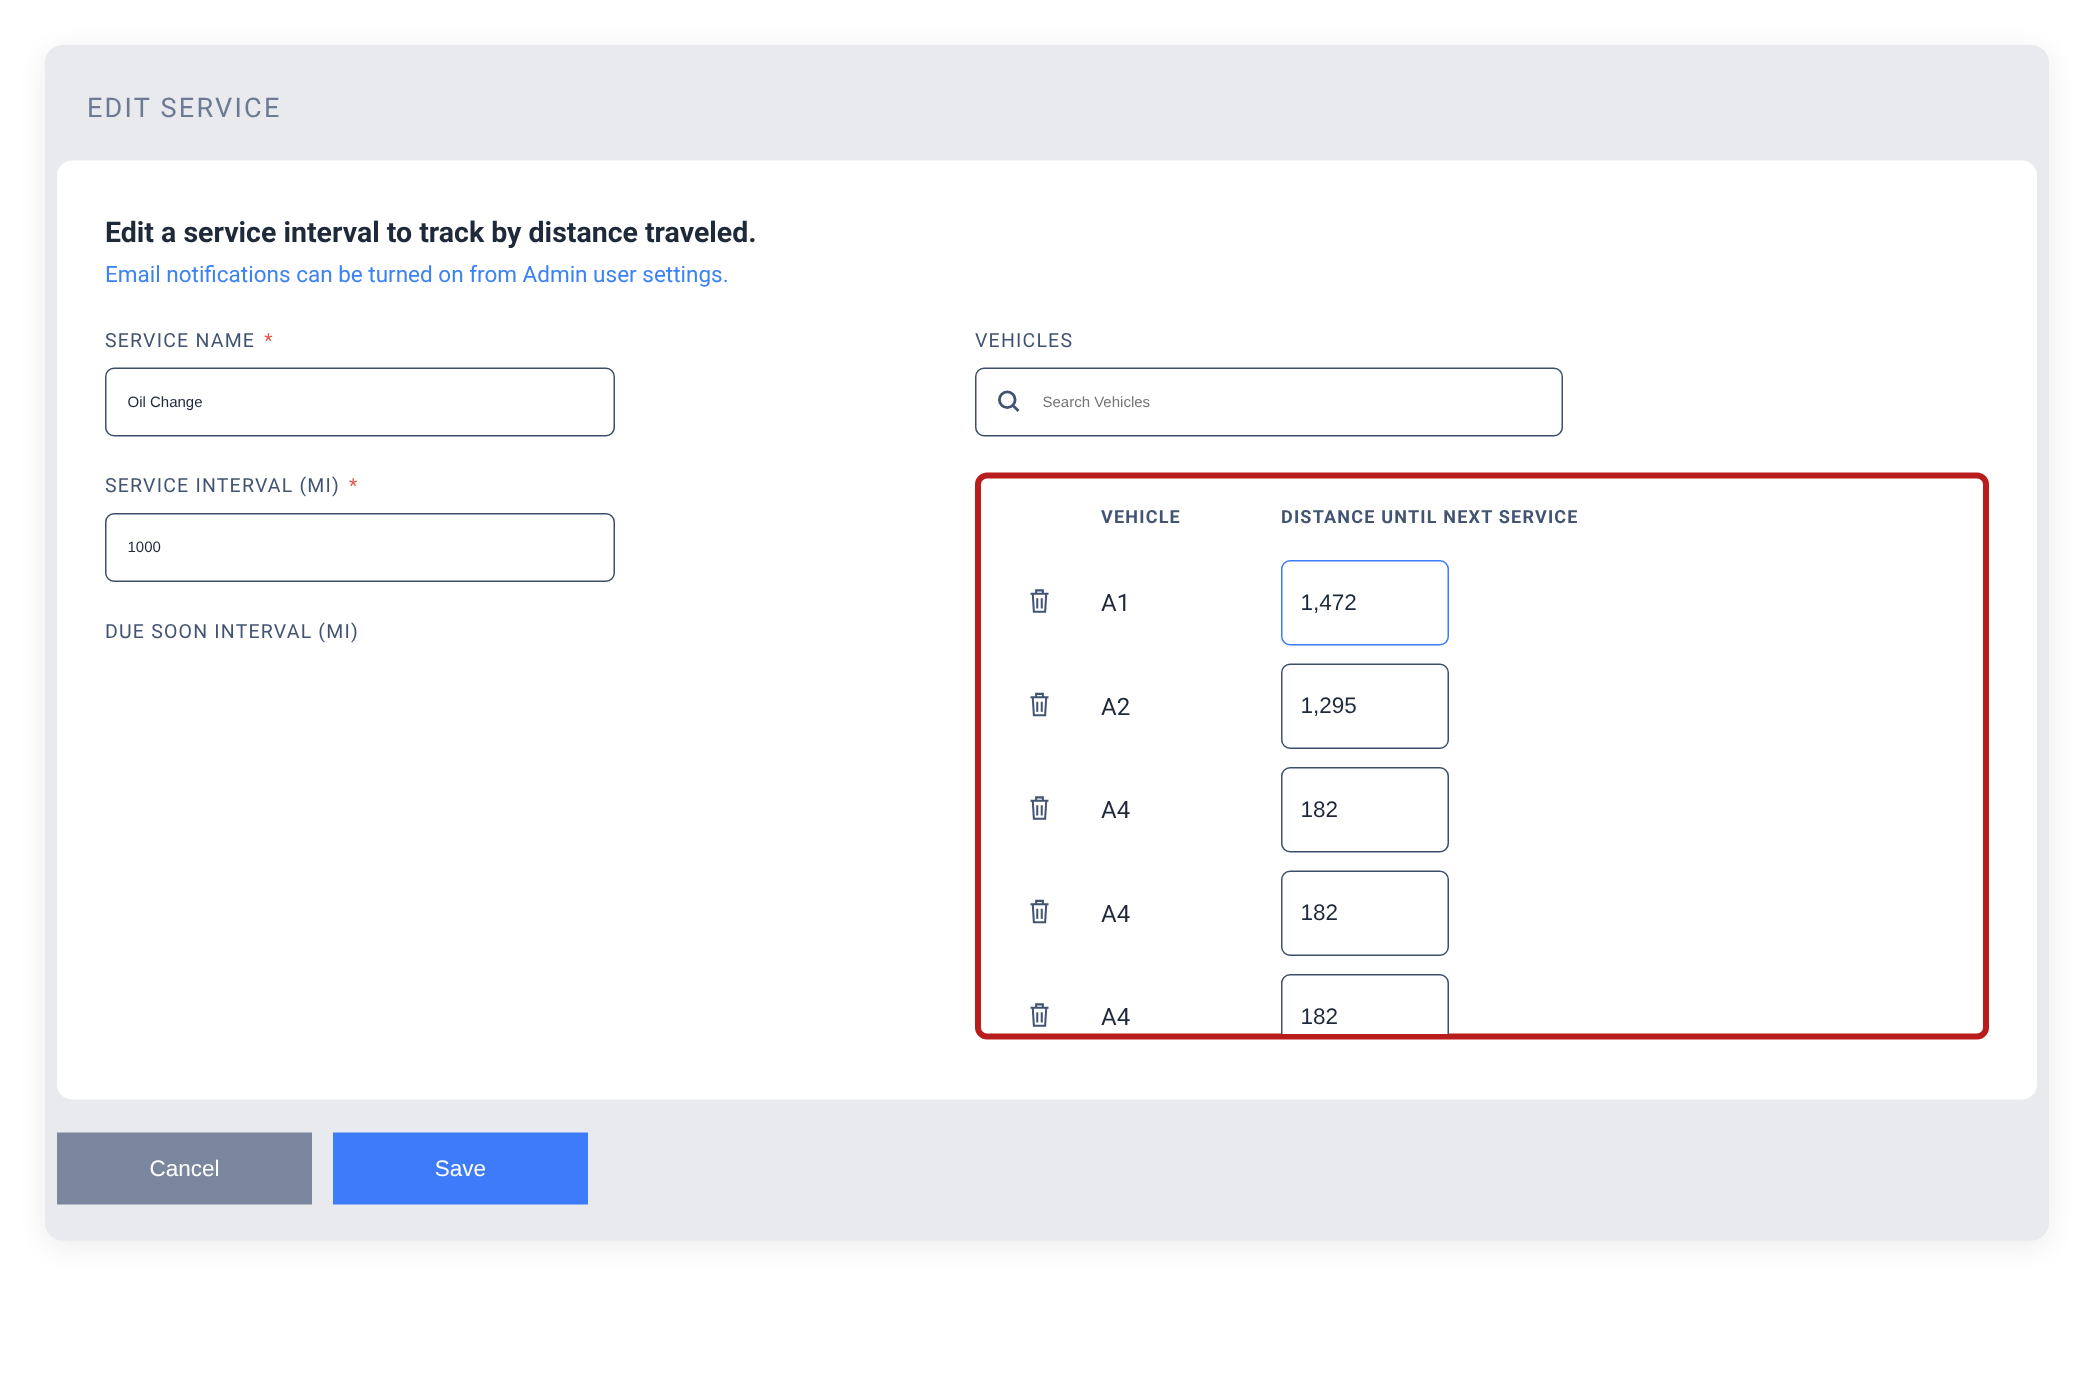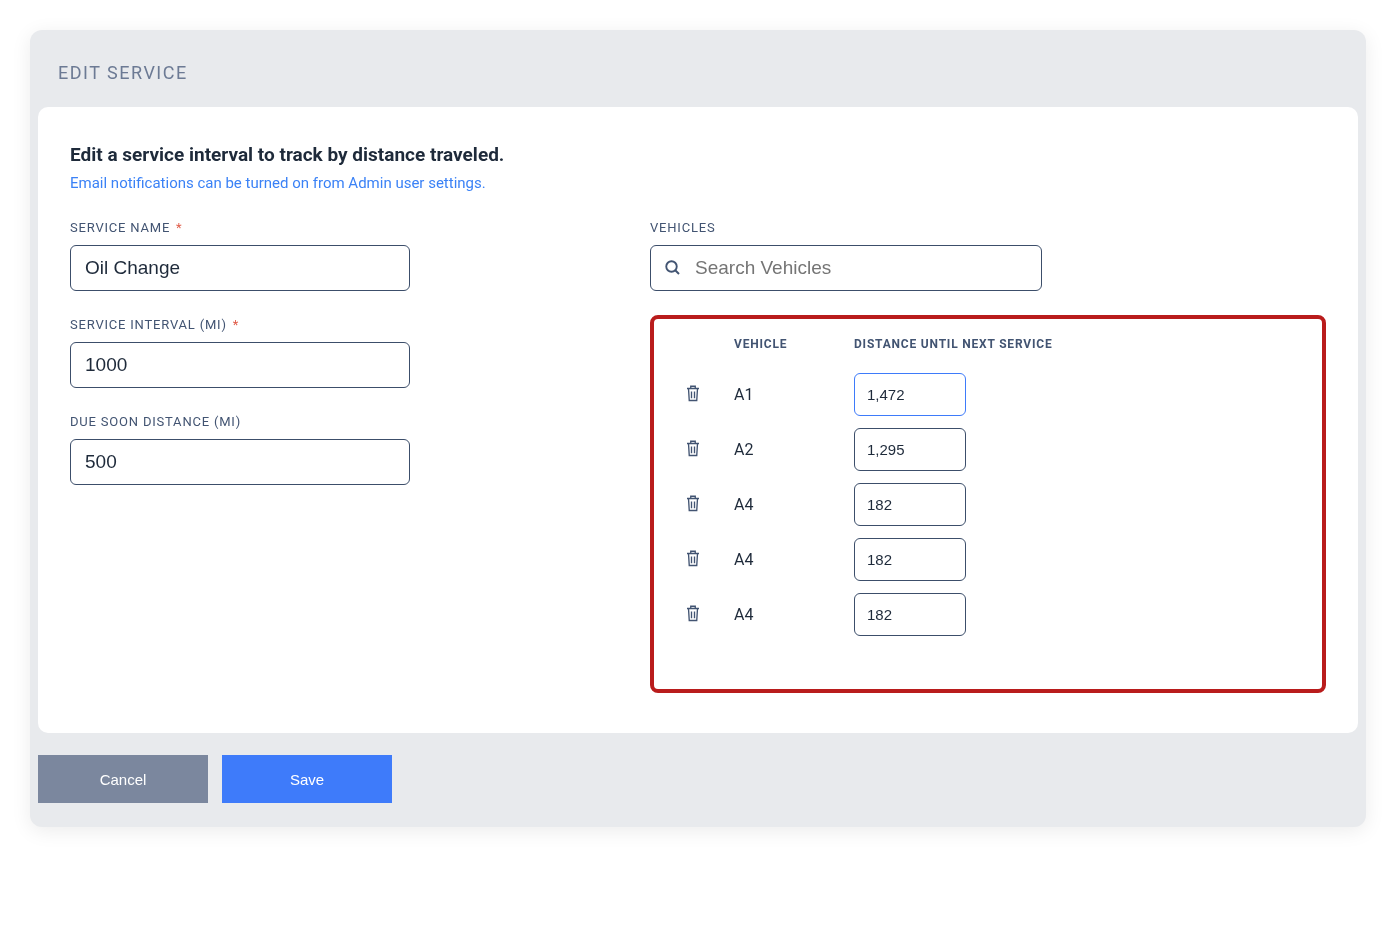--- a/index.html
+++ b/index.html
@@ -57,21 +57,21 @@
   margin-bottom: 10px;
   display: block;
 }
 .req { color: #E05A47; margin-left: 2px; }
 .text-input {
   width: 100%;
   height: 46px;
   border: 1px solid #3C4E6A;
   border-radius: 6px;
   padding: 0 14px;
-  font-size: 19px;
+  font-size: 10px;
   color: #1e2a3a;
   background: #fff;
 }
 .help-text {
   font-size: 15px;
   color: #425472;
   line-height: 1.4;
   margin-top: 20px;
 }
 .search-wrap {
@@ -124,21 +124,21 @@
   border: none;
   cursor: pointer;
   padding: 4px;
   color: #425472;
   display: flex;
   align-items: center;
 }
 .del-btn svg { width: 18px; height: 20px; }
 .dist-input {
   width: 112px;
-  height: 43px;
+  height: 57px;
   border: 1px solid #3C4E6A;
   border-radius: 6px;
   padding: 0 12px;
   font-size: 15px;
   color: #1e2a3a;
 }
 .dist-input.active { border: 1.5px solid #3E7BFA; }
 .button-row {
   display: flex;
   gap: 14px;
@@ -178,23 +178,22 @@
 
         <div class="field">
           <label class="field-label">
             <span>SERVICE INTERVAL (MI)</span><span class="req"> *</span>
           </label>
           <input type="text" class="text-input" value="1000" style="">
         </div>
 
         <div class="field">
           <label class="field-label">
-            <span>DUE SOON DISTANCE (MI)</span>
+            <span>DUE SOON INTERVAL (MI)</span>
           </label>
-          <input type="text" class="text-input" value="500" style="">
         </div>
 
       </div>
 
       <div class="col-right">
         <label class="field-label">VEHICLES</label>
         <div class="search-wrap">
           <span class="search-icon">
             <svg viewBox="0 0 24 24" fill="none" stroke="currentColor" stroke-width="2.5">
                 <circle cx="10" cy="10" r="7"></circle>

